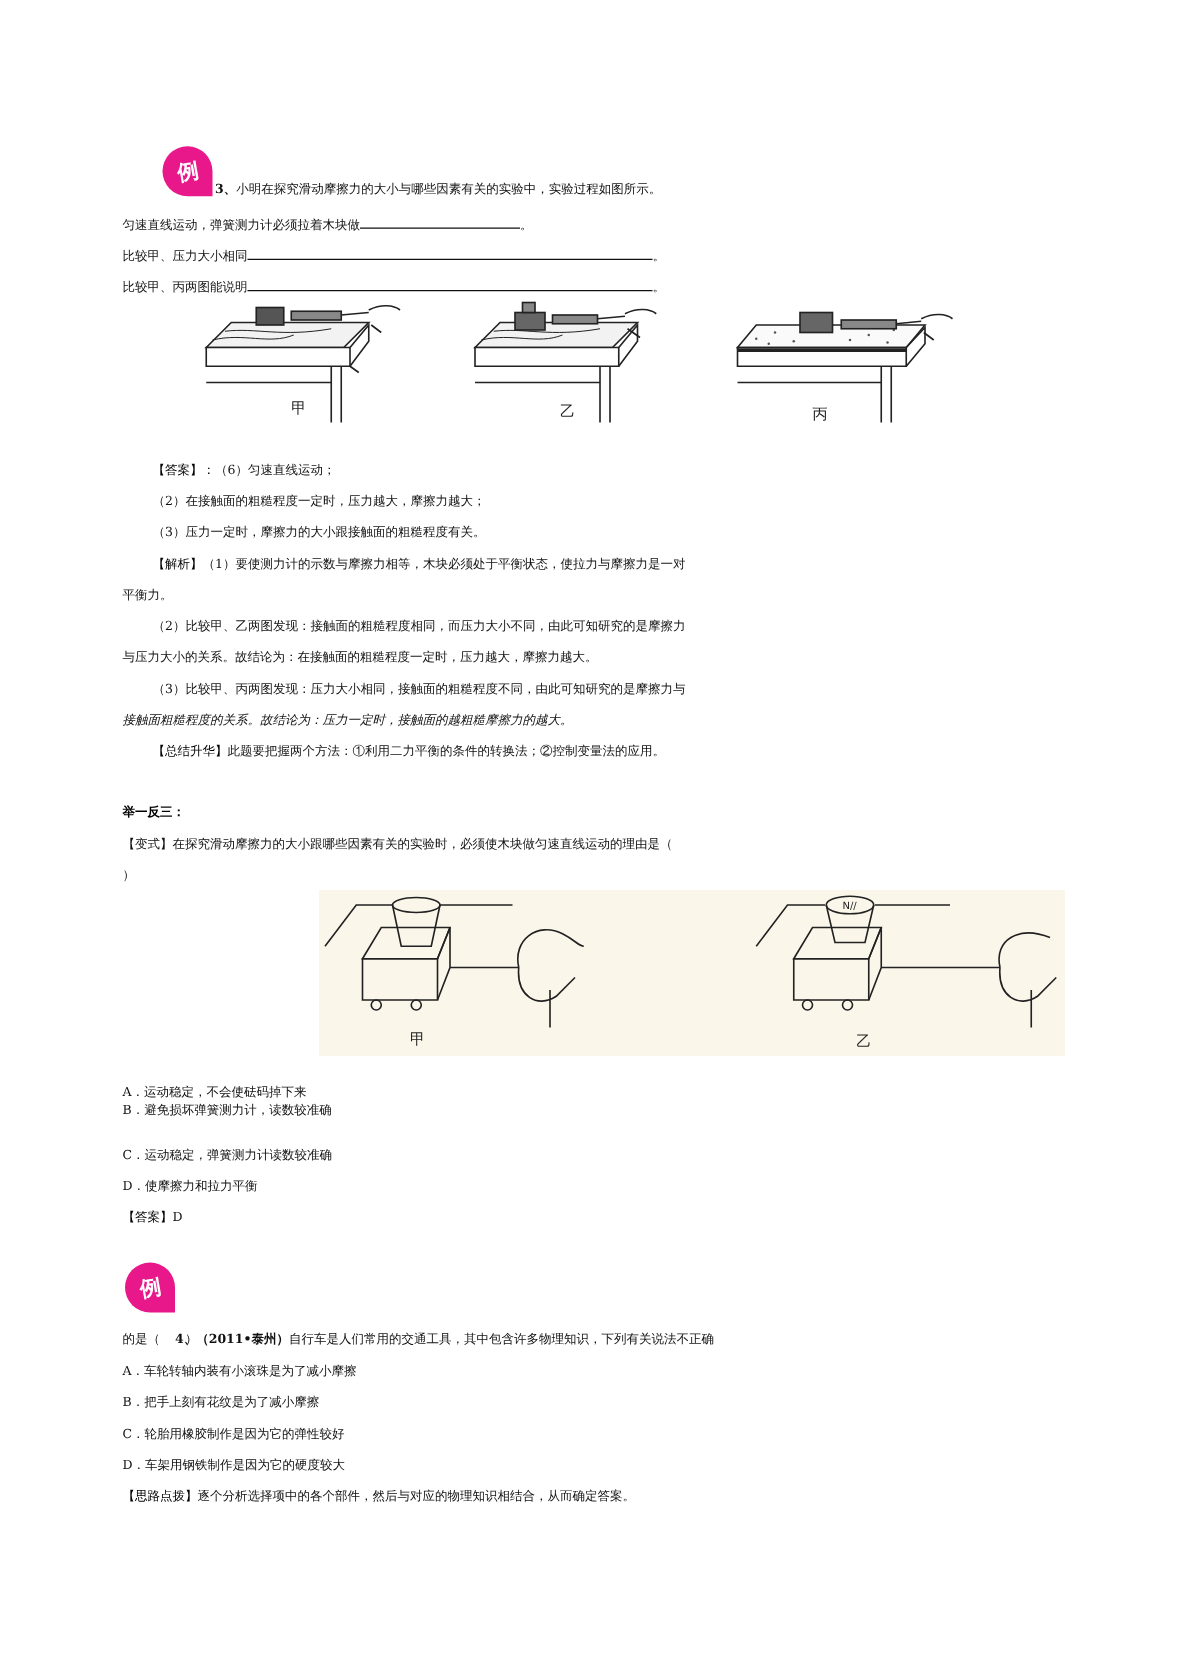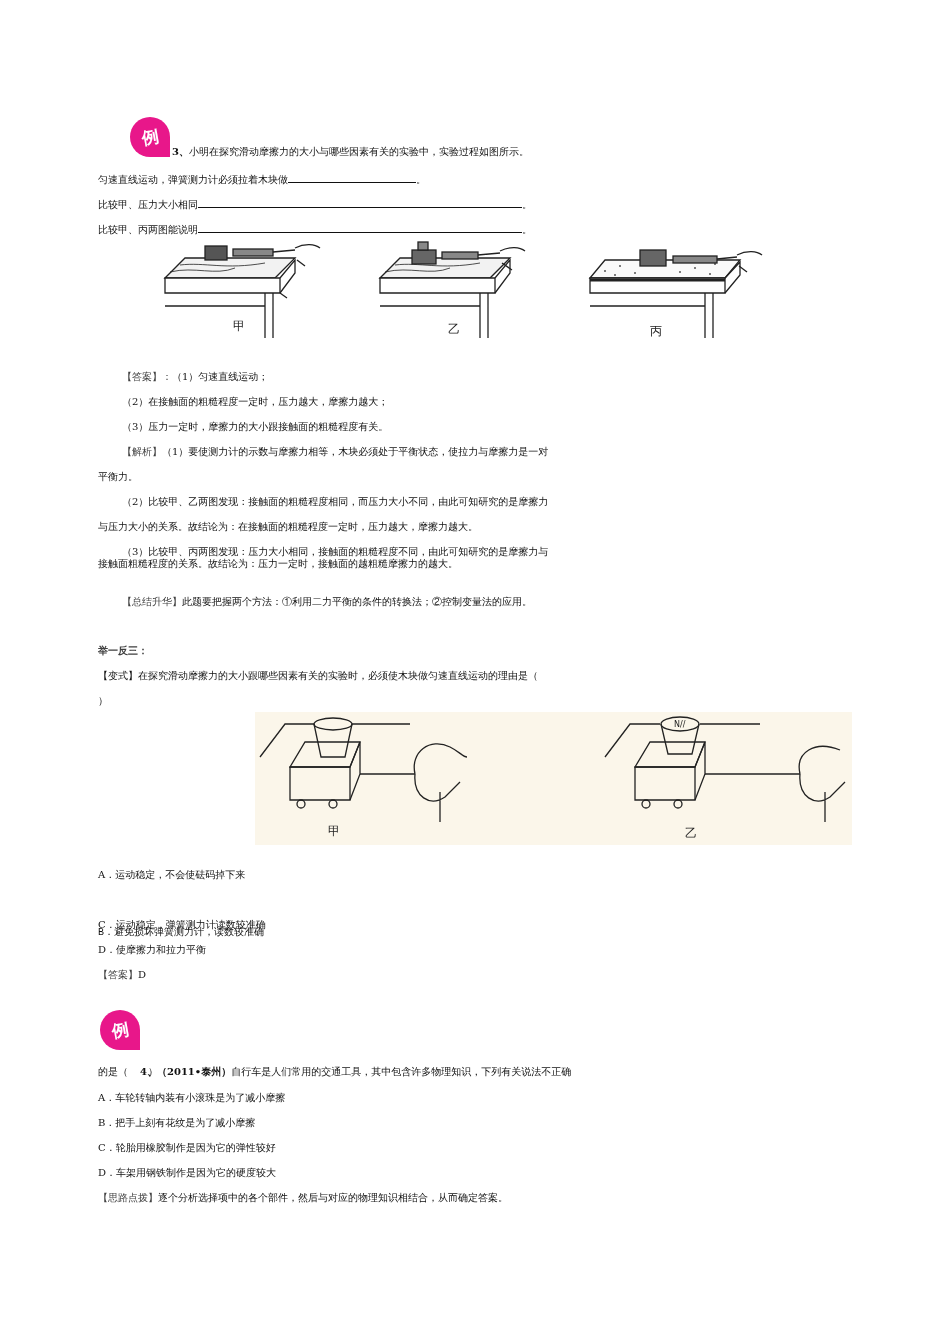--- a/index.html
+++ b/index.html
@@ -1,20 +1,20 @@
 <!DOCTYPE html>
 <html><head>
   <meta charset="utf-8">
   <style>
     html, body { margin: 0; padding: 0; background: #ffffff; }
     body { width: 950px; height: 1344px; position: relative; overflow: hidden;
       font-family: "DejaVu Serif", "Liberation Serif", serif; color: #111; font-size: 15px; }
     .line { position: absolute; left: 98px; white-space: nowrap; line-height: 22px; font-size: 10px; text-align: center; }
     .ind { left: 122px; }
-    .mag { color: #404040; }
+    .mag { color: #000000; }
     .bold { font-weight: bold; }
     .blank { display: inline-block; border-bottom: 1px solid #111; height: 14px; vertical-align: baseline; }
     .badge { position: absolute; width: 40px; height: 40px; background: #e8178a;
       border-radius: 50% 50% 0 50%; transform: rotate(0deg);
       color: #fff; font-weight: bold; font-size: 17px; display: flex; align-items: center; justify-content: center;
       font-family: "DejaVu Sans", sans-serif; }
     .badge span { transform: rotate(-10deg); display: inline-block; }
     .fig { position: absolute; }
     .figlabel { position: absolute; font-size: 12px; font-family: "DejaVu Sans", sans-serif; }
   </style>
@@ -84,33 +84,33 @@
       <rect x="88" y="18" width="44" height="7" fill="#888"></rect>
       <path d="M132,21 L152,19 M152,17 C162,12 172,13 177,17 M154,28 L162,34"></path>
     </g>
   </g>
   <text class="figlabel" x="78" y="92" font-size="12" font-family="DejaVu Sans, sans-serif" fill="#222">甲</text>
   <text x="293" y="95" font-size="12" font-family="DejaVu Sans, sans-serif" fill="#222">乙</text>
   <text x="495" y="97" font-size="12" font-family="DejaVu Sans, sans-serif" fill="#222">丙</text>
 </svg>
 
 <div class="line ind" style="top:366px;">
-  <span class="mag">【答案】：</span><span>（1）匀速直线运动；</span>
+  <span class="mag">【答案】：</span><span>（6）匀速直线运动；</span>
 </div>
 <div class="line ind" style="top:391px;">（2）在接触面的粗糙程度一定时，压力越大，摩擦力越大；</div>
 <div class="line ind" style="top:416px;">（3）压力一定时，摩擦力的大小跟接触面的粗糙程度有关。</div>
 
 <div class="line ind" style="top:441px;">
   <span class="mag">【解析】</span><span>（1）要使测力计的示数与摩擦力相等，木块必须处于平衡状态，使拉力与摩擦力是一对</span>
 </div>
 <div class="line" style="top:466px;">平衡力。</div>
 <div class="line ind" style="top:491px;">（2）比较甲、乙两图发现：接触面的粗糙程度相同，而压力大小不同，由此可知研究的是摩擦力</div>
 <div class="line" style="top:516px;">与压力大小的关系。故结论为：在接触面的粗糙程度一定时，压力越大，摩擦力越大。</div>
 <div class="line ind" style="top:541px;">（3）比较甲、丙两图发现：压力大小相同，接触面的粗糙程度不同，由此可知研究的是摩擦力与</div>
-<div class="line" style="top:553px;">接触面粗糙程度的关系。故结论为：压力一定时，接触面的越粗糙摩擦力的越大。</div>
+<div class="line" style="top:566px;font-style:italic;">接触面粗糙程度的关系。故结论为：压力一定时，接触面的越粗糙摩擦力的越大。</div>
 <div class="line ind" style="top:591px;">
   <span class="mag">【总结升华】</span><span>此题要把握两个方法：①利用二力平衡的条件的转换法；②控制变量法的应用。</span>
 </div>
 
 <div class="line mag bold" style="top:640px;">举一反三：</div>
 <div class="line" style="top:665px;">
   <span>【变式】</span><span>在探究滑动摩擦力的大小跟哪些因素有关的实验时，必须使木块做匀速直线运动的理由是（</span>
 </div>
 <div class="line" style="top:690px;">）</div>
 
@@ -141,21 +141,21 @@
       <path d="M105,62 L200,62"></path>
       <path d="M200,62 C195,40 215,28 240,38 M200,62 C198,85 215,95 230,85 L245,70 M225,80 L225,110"></path>
     </g>
   </g>
   <text x="74" y="10" font-size="8" fill="#222" font-family="DejaVu Sans, sans-serif" transform="translate(345,5)">N//</text>
   <text x="73" y="123" font-size="12" fill="#222" font-family="DejaVu Sans, sans-serif">甲</text>
   <text x="430" y="125" font-size="12" fill="#222" font-family="DejaVu Sans, sans-serif">乙</text>
 </svg>
 
 <div class="line" style="top:864px;">A．运动稳定，不会使砝码掉下来</div>
-<div class="line" style="top:922px;font-family:Liberation Mono, monospace;">B．避免损坏弹簧测力计，读数较准确</div>
+<div class="line" style="top:878px;">B．避免损坏弹簧测力计，读数较准确</div>
 <div class="line" style="top:914px;">C．运动稳定，弹簧测力计读数较准确</div>
 <div class="line" style="top:939px;">D．使摩擦力和拉力平衡</div>
 <div class="line" style="top:964px;">
   <span class="mag">【答案】</span><span>D</span>
 </div>
 
 <div class="badge" style="left:100px; top:1010px;">
     <span>例</span>
   </div>
 <div class="line" style="left:140px; top:1036px;margin-top:25px;">

